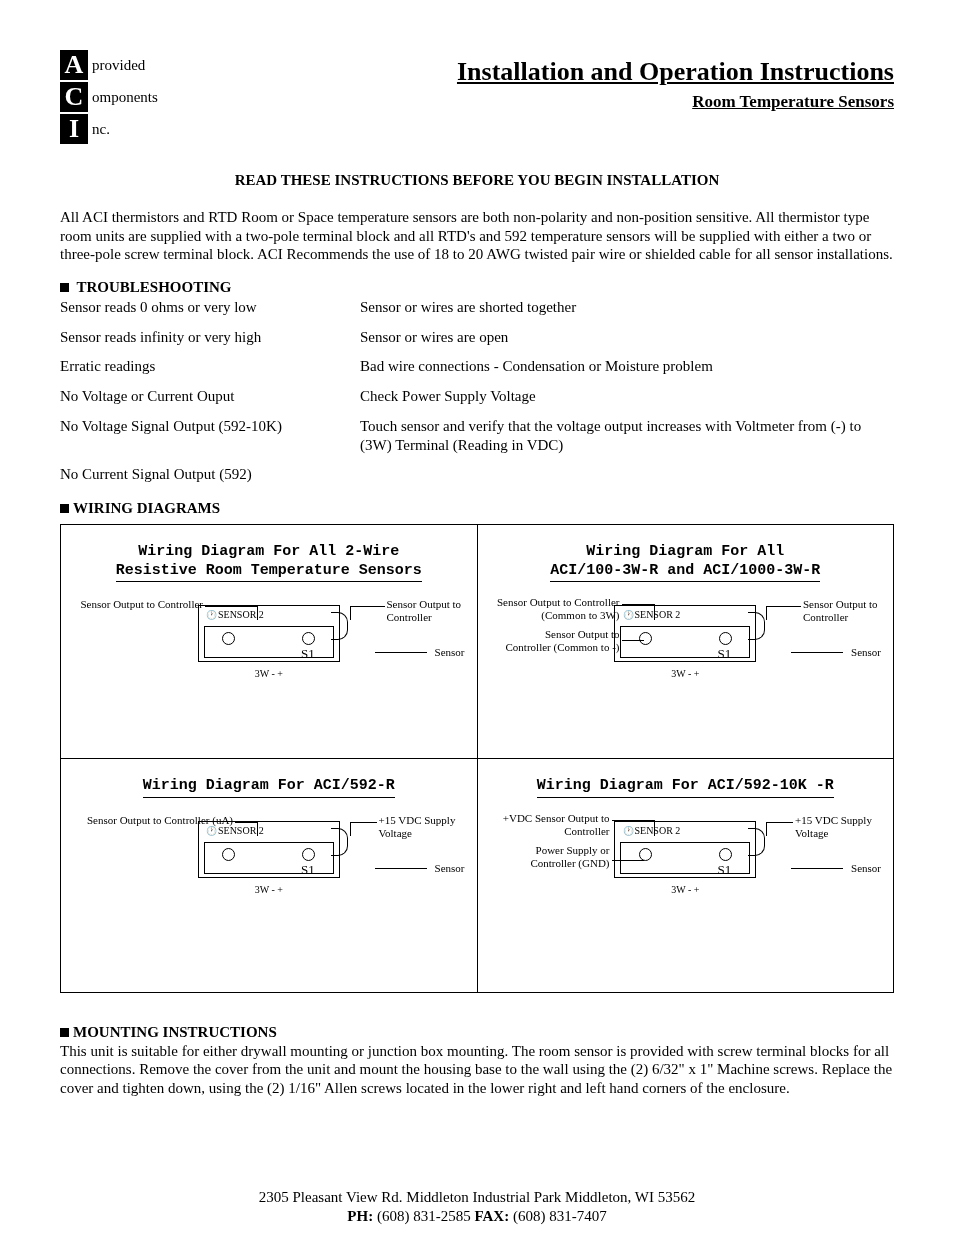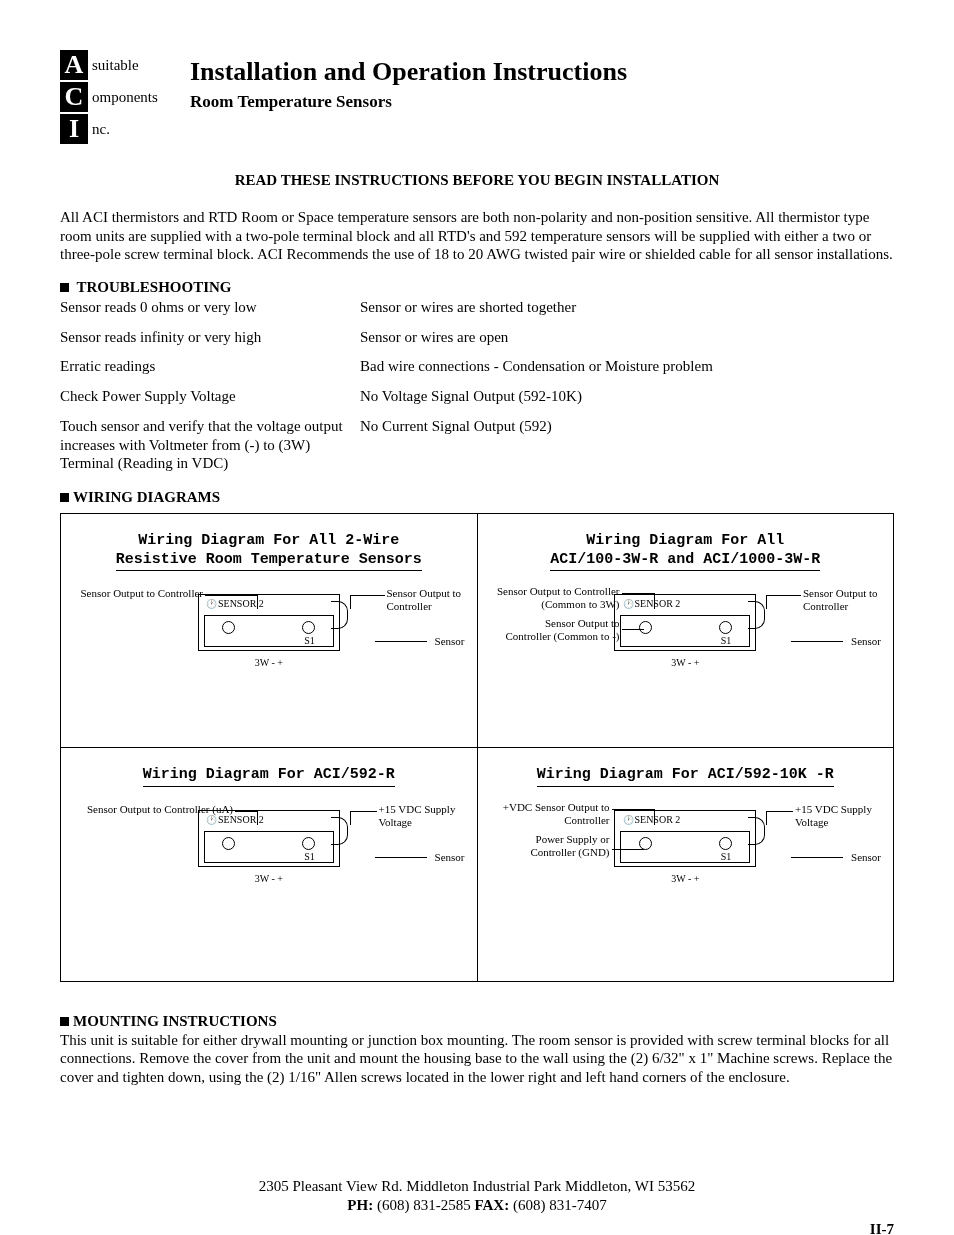--- a/index.html
+++ b/index.html
@@ -36,21 +36,23 @@
     display: inline-flex;
     align-items: center;
     justify-content: center;
     margin-right: 4px;
   }
   .logo-rest {
     font-size: 15px;
   }
   .title-block {
     flex: 1;
+    text-align: right;
     padding-top: 6px;
+    text-decoration: underline;
   }
   .title-main {
     font-size: 26px;
     font-weight: bold;
   }
   .title-sub {
     font-size: 17px;
     font-weight: bold;
     margin-top: 2px;
   }
@@ -154,21 +156,21 @@
     top: 62px;
     left: 50%;
     transform: translateX(-50%);
     font-size: 10px;
     white-space: nowrap;
   }
   .tb-s1 {
     position: absolute;
     top: 40px;
     right: 24px;
-    font-size: 10px;
+    font-size: 13px;
   }
   .lead-left {
     position: absolute;
     font-size: 11px;
     text-align: right;
     line-height: 1.2;
   }
   .lead-right {
     position: absolute;
     font-size: 11px;
@@ -207,21 +209,21 @@
     margin-bottom: 4px;
   }
 </style>
 </head>
 <body>
 
 <div class="header-row">
   <div class="logo">
     <div class="logo-line">
         <span class="logo-box">A</span>
-        <span class="logo-rest">suitable</span>
+        <span class="logo-rest">provided</span>
       </div>
     <div class="logo-line">
         <span class="logo-box">C</span>
         <span class="logo-rest">omponents</span>
       </div>
     <div class="logo-line">
         <span class="logo-box">I</span>
         <span class="logo-rest">nc.</span>
       </div>
   </div>
@@ -236,20 +238,21 @@
 <div class="intro">All ACI thermistors and RTD Room or Space temperature sensors are both non-polarity and non-position sensitive.  All thermistor type room units are supplied with a two-pole terminal block and all RTD's and 592 temperature sensors will be supplied with either a two or three-pole screw terminal block.  ACI Recommends the use of 18 to 20 AWG twisted pair wire or shielded cable for all sensor installations.</div>
 
 <div class="section-head"><span class="sq"></span> <span>TROUBLESHOOTING</span></div>
 <div class="trouble-table">
   <div>Sensor reads 0 ohms or very low</div>
     <div>Sensor or wires are shorted together</div>
   <div>Sensor reads infinity or very high</div>
     <div>Sensor or wires are open</div>
   <div>Erratic readings</div>
     <div>Bad wire connections - Condensation or Moisture problem</div>
+  <div>No Voltage or Current Ouput</div>
     <div>Check Power Supply Voltage</div>
   <div>No Voltage Signal Output (592-10K)</div>
     <div>Touch sensor and verify that the voltage output increases with Voltmeter from (-) to (3W) Terminal (Reading in VDC)</div>
   <div>No Current Signal Output (592)</div>
 </div>
 
 <div class="section-head"><span class="sq"></span><span>WIRING DIAGRAMS</span></div>
 
 <table class="diagrams">
 <tbody>

